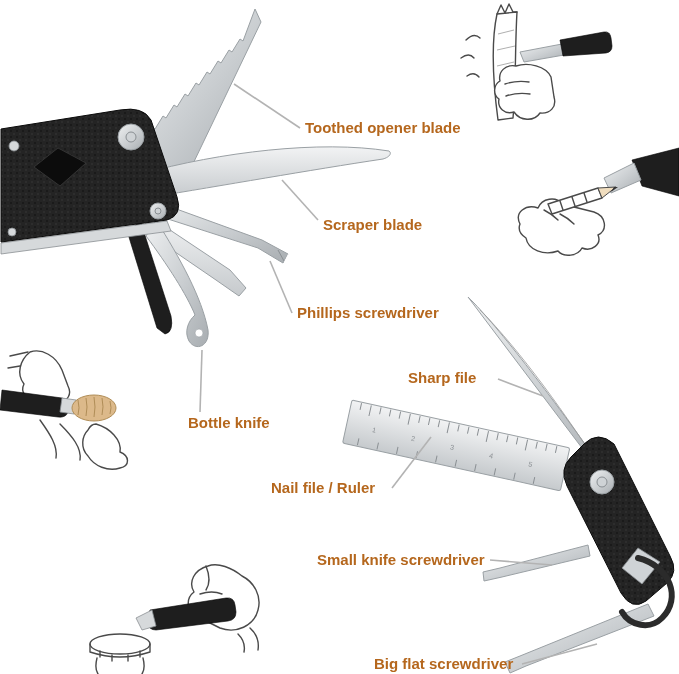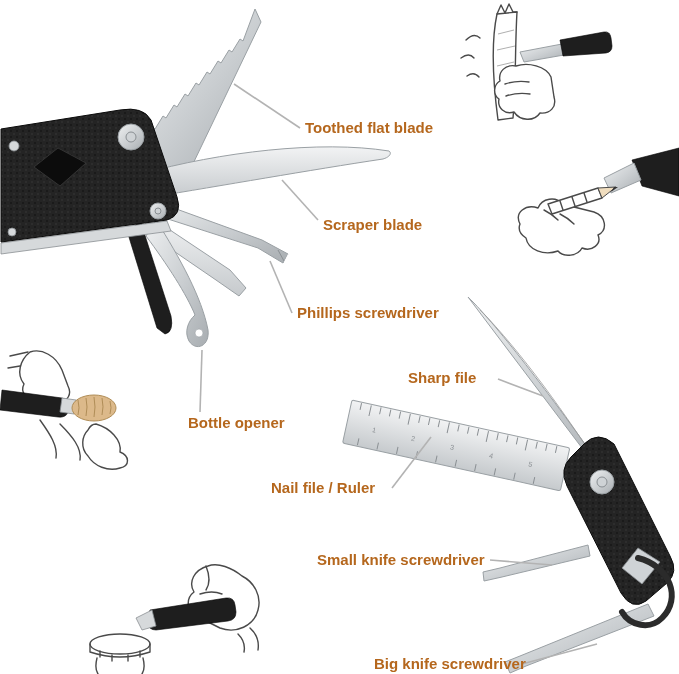--- a/index.html
+++ b/index.html
@@ -159,22 +159,22 @@
       <line class="callout" x1="318" y1="220" x2="282" y2="180"></line>
       <line class="callout" x1="292" y1="313" x2="270" y2="261"></line>
       <line class="callout" x1="498" y1="379" x2="543" y2="396"></line>
       <line class="callout" x1="200" y1="412" x2="202" y2="350"></line>
       <line class="callout" x1="392" y1="488" x2="431" y2="437"></line>
       <line class="callout" x1="490" y1="560" x2="552" y2="565"></line>
       <line class="callout" x1="522" y1="664" x2="597" y2="644"></line>
     </g>
   </svg>
 
-  <div class="lbl" style="left:305px;top:119px">Toothed flat blade</div>
+  <div class="lbl" style="left:305px;top:119px">Toothed opener blade</div>
   <div class="lbl" style="left:323px;top:216px">Scraper blade</div>
   <div class="lbl" style="left:297px;top:304px">Phillips screwdriver</div>
   <div class="lbl" style="left:408px;top:369px">Sharp file</div>
-  <div class="lbl" style="left:188px;top:414px">Bottle opener</div>
+  <div class="lbl" style="left:188px;top:414px">Bottle knife</div>
   <div class="lbl" style="left:271px;top:479px">Nail file / Ruler</div>
   <div class="lbl" style="left:317px;top:551px">Small knife screwdriver</div>
-  <div class="lbl" style="left:374px;top:655px">Big knife screwdriver</div>
+  <div class="lbl" style="left:374px;top:655px">Big flat screwdriver</div>
 
 </div>
 
 </body></html>

